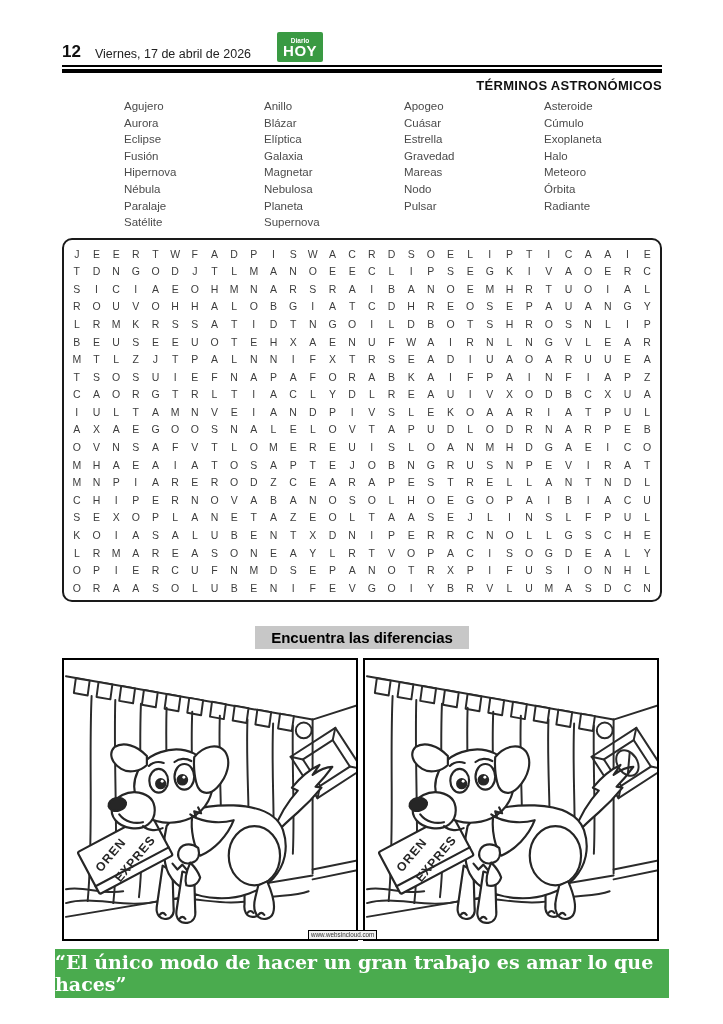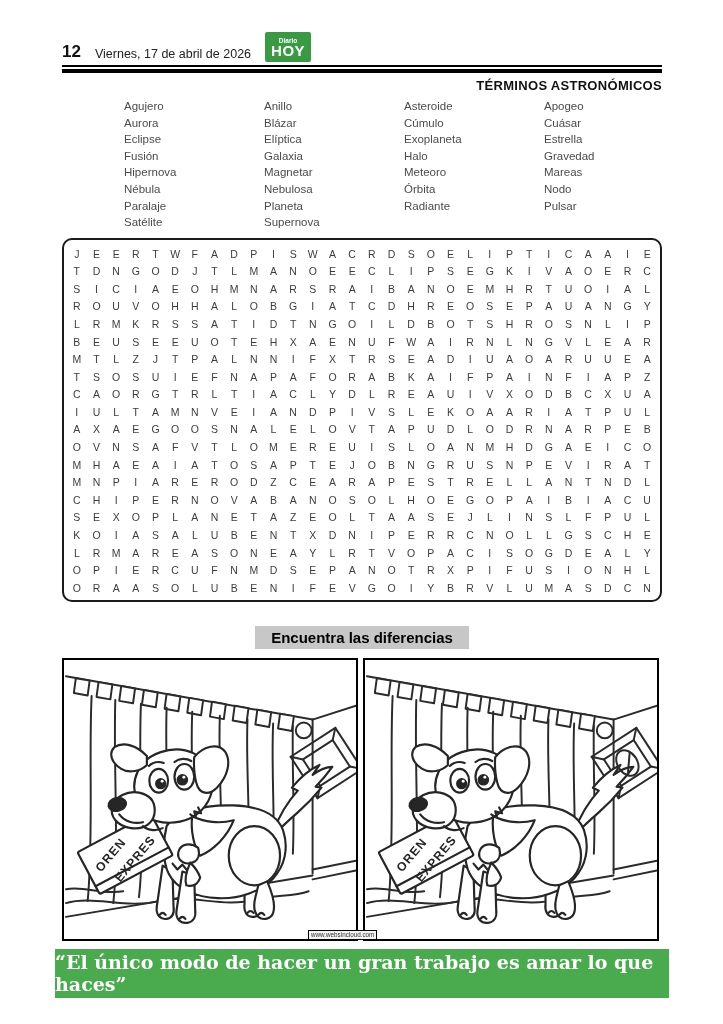--- a/index.html
+++ b/index.html
@@ -4,21 +4,21 @@
 <style>
   html,body{margin:0;padding:0;background:#fff;}
   body{width:723px;height:1024px;position:relative;overflow:hidden;
        font-family:"Liberation Sans",sans-serif;color:#111;}
   .page{position:absolute;left:62px;top:28px;width:600px;}
 
   
   .hdr{display:flex;align-items:flex-end;height:34px;}
   .pgnum{font-size:17px;font-weight:bold;margin-right:14px;}
   .section{font-size:18px;font-weight:bold;font-style:italic;letter-spacing:.2px;flex:1;}
-  .date{font-size:12.5px;color:#222;margin-right:14px;padding-bottom:1px;}
+  .date{font-size:12.5px;color:#222;margin-right:26px;padding-bottom:1px;}
   .logo{width:46px;height:30px;background:#3a9a43;border-radius:2px;display:flex;
         flex-direction:column;align-items:center;justify-content:center;color:#fff;}
   .logo .l1{font-size:6.5px;font-weight:bold;line-height:7px;}
   .logo .l2{font-size:15px;font-weight:bold;line-height:14px;letter-spacing:.5px;}
   .rule-thin{height:2px;background:#000;margin-top:3px;}
   .rule-thick{height:4px;background:#000;margin-top:2px;}
 
   .puz-title{text-align:right;font-size:13px;font-weight:bold;letter-spacing:.3px;margin-top:5px;}
 
   
@@ -172,36 +172,36 @@
         <div class="word">Anillo</div>
         <div class="word">Blázar</div>
         <div class="word">Elíptica</div>
         <div class="word">Galaxia</div>
         <div class="word">Magnetar</div>
         <div class="word">Nebulosa</div>
         <div class="word">Planeta</div>
         <div class="word">Supernova</div>
       </div>
       <div class="word-col">
+        <div class="word">Apogeo</div>
+        <div class="word">Cuásar</div>
+        <div class="word">Estrella</div>
+        <div class="word">Gravedad</div>
+        <div class="word">Mareas</div>
+        <div class="word">Nodo</div>
+        <div class="word">Pulsar</div>
+      </div>
+      <div class="word-col">
         <div class="word">Asteroide</div>
         <div class="word">Cúmulo</div>
         <div class="word">Exoplaneta</div>
         <div class="word">Halo</div>
         <div class="word">Meteoro</div>
         <div class="word">Órbita</div>
         <div class="word">Radiante</div>
-      </div>
-      <div class="word-col">
-        <div class="word">Apogeo</div>
-        <div class="word">Cuásar</div>
-        <div class="word">Estrella</div>
-        <div class="word">Gravedad</div>
-        <div class="word">Mareas</div>
-        <div class="word">Nodo</div>
-        <div class="word">Pulsar</div>
       </div>
     </div>
 
   <div class="ws-box">
     <div class="ws-grid">
         <span class="cell">J</span>
         <span class="cell">E</span>
         <span class="cell">E</span>
         <span class="cell">R</span>
         <span class="cell">T</span>

